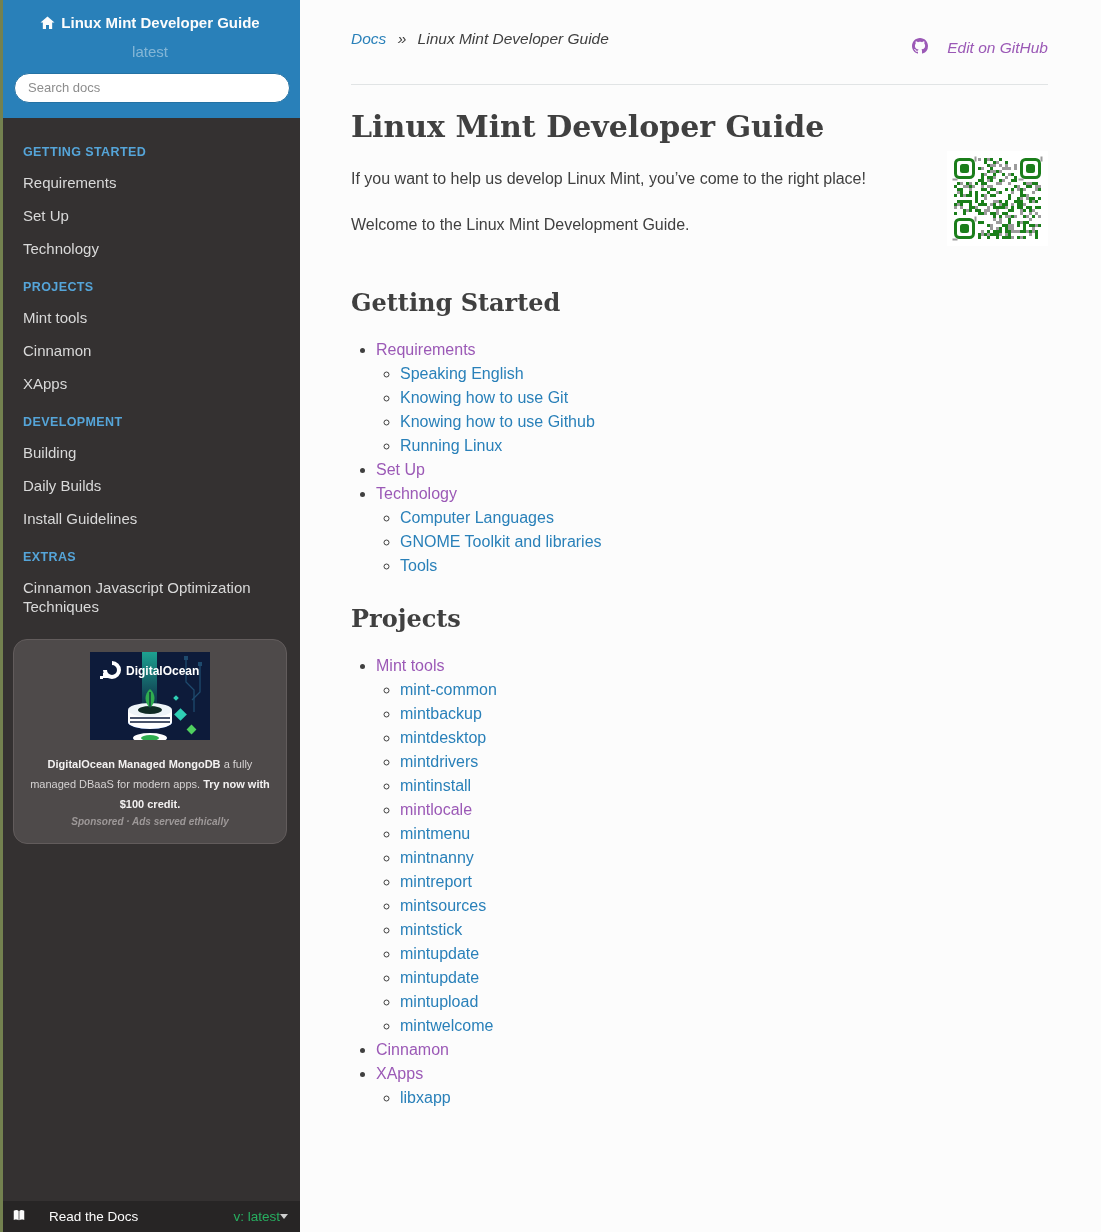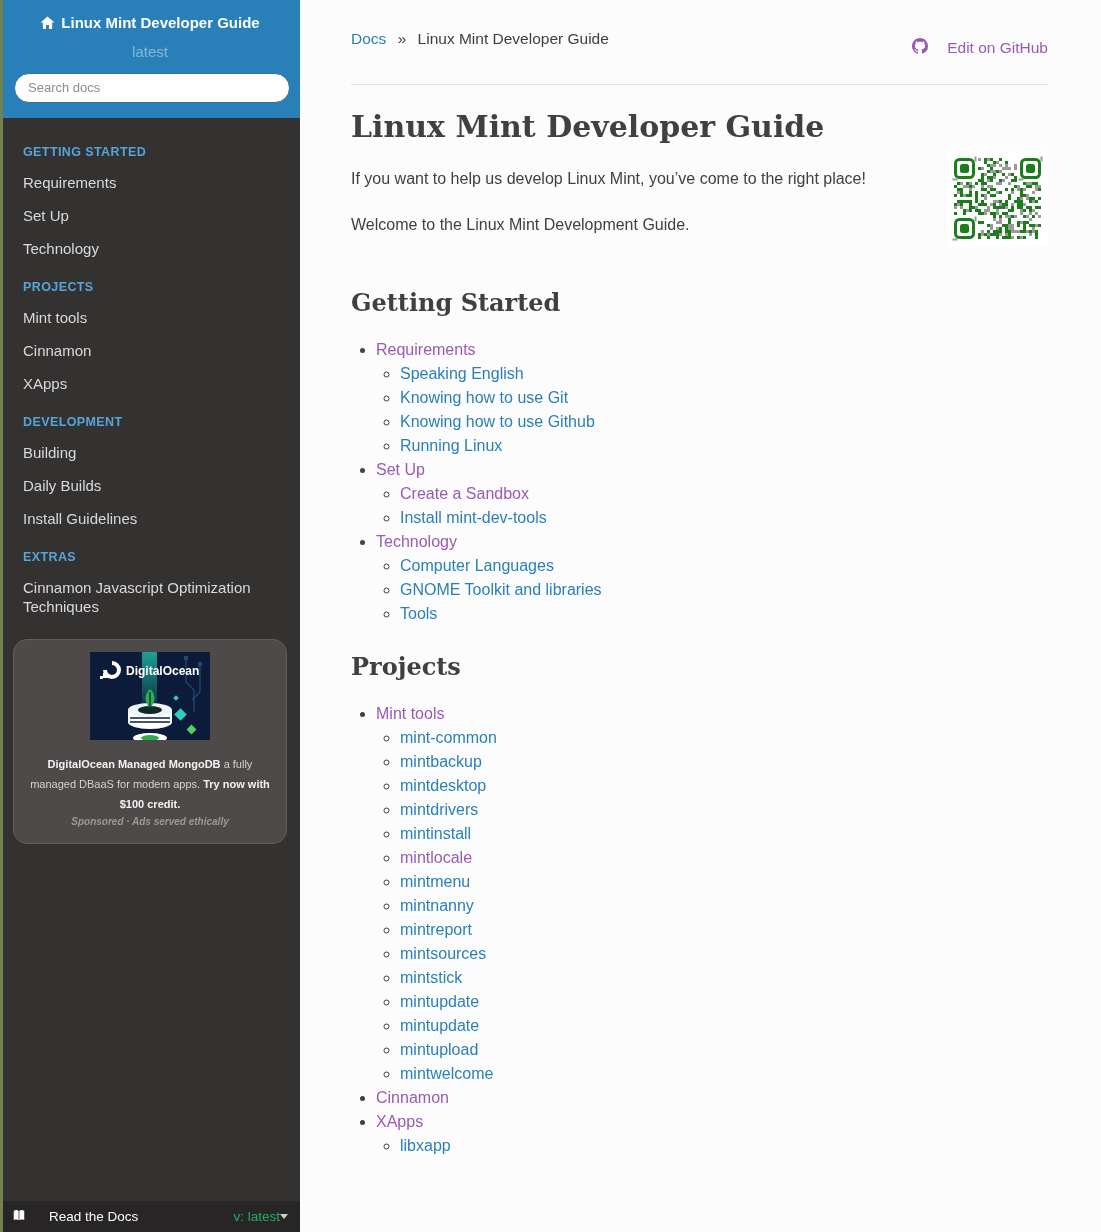--- a/index.html
+++ b/index.html
@@ -32,21 +32,21 @@
   .ad-text b{color:#f3f1f1;}
   .ad-sponsor{color:#9d9898;font-size:10px;font-style:italic;margin-top:2px;font-weight:bold;}
   
   .side-footer{position:absolute;left:0;bottom:0;width:300px;height:31px;background:#272525;
       display:flex;align-items:center;justify-content:space-between;padding:0 12px;box-sizing:border-box;z-index:20;}
   .rtd-brand{color:#fcfcfc;font-size:13.5px;display:inline-flex;align-items:center;gap:23px;cursor:pointer;}
   .rtd-version{color:#27AE60;font-size:13.5px;display:inline-flex;align-items:center;cursor:pointer;}
   .caret-down{width:0;height:0;border-left:4px solid transparent;border-right:4px solid transparent;border-top:5px solid #cfcfcf;display:inline-block;}
   
   .main{margin-left:300px;padding:30px 53px 0 51px;}
-  .crumb-row{display:flex;justify-content:space-between;align-items:flex-start;font-size:15.5px;}
+  .crumb-row{display:flex;justify-content:space-between;align-items:flex-start;font-size:15.5px;font-style:italic;}
   .crumb a.root{color:#2980B9;text-decoration:none;cursor:pointer;}
   .crumb .sep{color:#404040;margin:0 7px;}
   .crumb .cur{color:#404040;}
   .gh-link{color:#9B59B6;text-decoration:none;display:inline-flex;align-items:center;gap:19px;cursor:pointer;font-size:15.5px;margin-top:8px;}
   hr.rule{border:none;border-top:1px solid #e1e4e5;margin:26px 0 0;}
   h1.doc-title{font-family:"DejaVu Serif",serif;font-weight:700;font-size:30px;color:#404040;margin:24px 0 0;line-height:36px;}
   .qr{float:right;margin:6px 0 12px 22px;}
   p.body-p{font-size:16px;line-height:24px;margin:22px 0 0;color:#404040;}
   h2{font-family:"DejaVu Serif",serif;font-weight:700;font-size:24px;color:#404040;margin:26px 0 20px;line-height:30px;}
   ul.toc{margin:0 0 26px 25px;padding:0;}
@@ -488,24 +488,21 @@
 
   <div>
       <h2>Getting Started</h2>
       <ul class="toc l1">
         <li><a class="visited">Requirements</a><ul class="toc l2">
             <li><a class="lnk">Speaking English</a></li>
             <li><a class="lnk">Knowing how to use Git</a></li>
             <li><a class="lnk">Knowing how to use Github</a></li>
             <li><a class="lnk">Running Linux</a></li>
           </ul></li>
-        <li><a class="visited">Set Up</a><ul class="toc l2">
-            <li><a class="visited">Create a Sandbox</a></li>
-            <li><a class="lnk">Install mint-dev-tools</a></li>
-          </ul></li>
+        <li><a class="visited">Set Up</a></li>
         <li><a class="visited">Technology</a><ul class="toc l2">
             <li><a class="lnk">Computer Languages</a></li>
             <li><a class="lnk">GNOME Toolkit and libraries</a></li>
             <li><a class="lnk">Tools</a></li>
           </ul></li>
       </ul>
       <h2>Projects</h2>
       <ul class="toc l1">
         <li><a class="visited">Mint tools</a><ul class="toc l2">
             <li><a class="lnk">mint-common</a></li>

